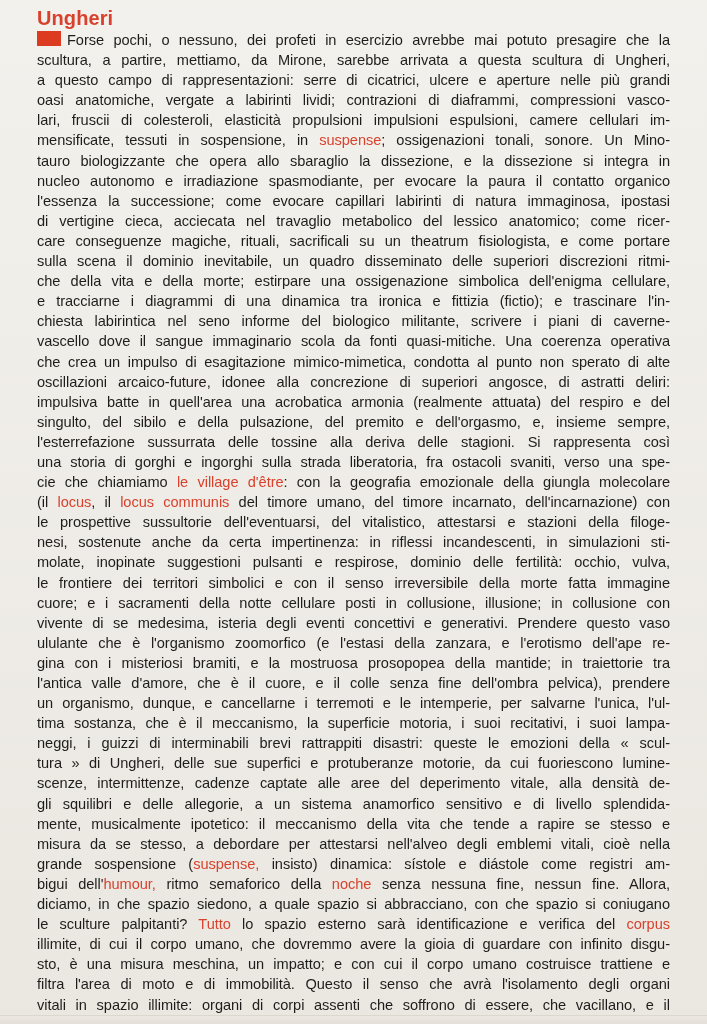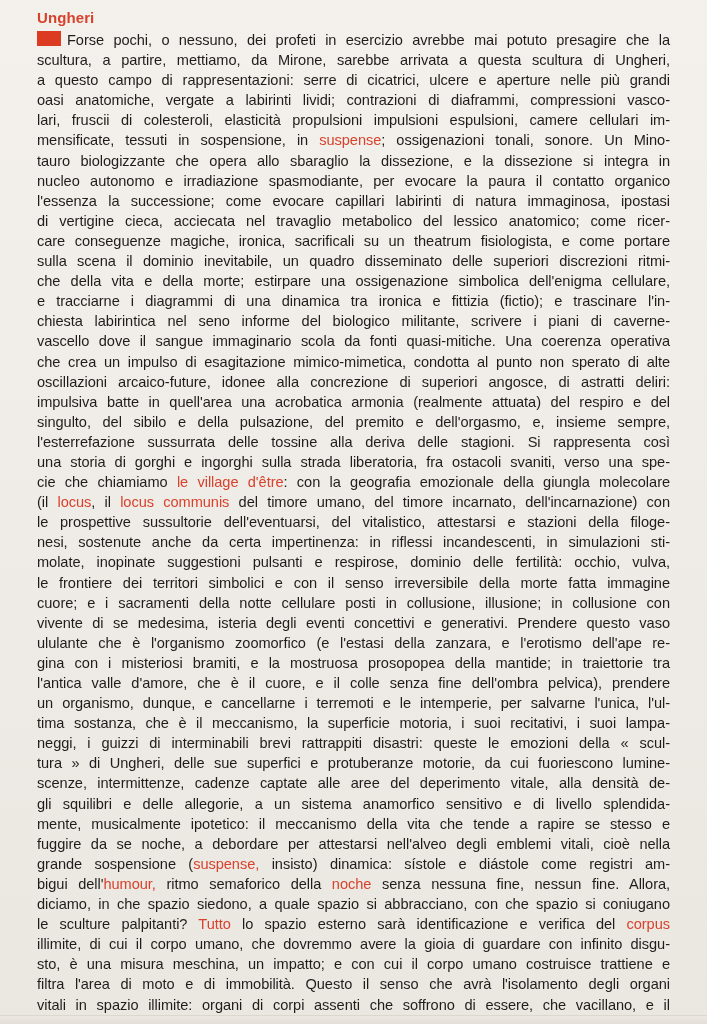--- a/index.html
+++ b/index.html
@@ -19,21 +19,21 @@
     }
     .page {
       position: absolute;
       left: 37px;
       top: 9px;
       width: 633px;
     }
     .title {
       font-weight: bold;
       color: #d8412c;
-      font-size: 15px;
+      font-size: 20px;
       line-height: 18px;
       height: 21px;
       letter-spacing: 0.1px;
     }
     .body-text {
       font-size: 14.6px;
       line-height: 20.1px;
       letter-spacing: -0.05px;
     }
     .line {
@@ -103,21 +103,21 @@
       <div class="line">
         <span class="line-inner"><span>nucleo autonomo e irradiazione spasmodiante, per evocare la paura il contatto organico</span></span>
       </div>
       <div class="line">
         <span class="line-inner"><span>l'essenza la successione; come evocare capillari labirinti di natura immaginosa, ipostasi</span></span>
       </div>
       <div class="line">
         <span class="line-inner"><span>di vertigine cieca, acciecata nel travaglio metabolico del lessico anatomico; come ricer-</span></span>
       </div>
       <div class="line">
-        <span class="line-inner"><span>care conseguenze magiche, ironica, sacrificali su un theatrum fisiologista, e come portare</span></span>
+        <span class="line-inner"><span>care conseguenze magiche, rituali, sacrificali su un theatrum fisiologista, e come portare</span></span>
       </div>
       <div class="line">
         <span class="line-inner"><span>sulla scena il dominio inevitabile, un quadro disseminato delle superiori discrezioni ritmi-</span></span>
       </div>
       <div class="line">
         <span class="line-inner"><span>che della vita e della morte; estirpare una ossigenazione simbolica dell'enigma cellulare,</span></span>
       </div>
       <div class="line">
         <span class="line-inner"><span>e tracciarne i diagrammi di una dinamica tra ironica e fittizia (fictio); e trascinare l'in-</span></span>
       </div>
@@ -193,21 +193,21 @@
       <div class="line">
         <span class="line-inner"><span>scenze, intermittenze, cadenze captate alle aree del deperimento vitale, alla densità de-</span></span>
       </div>
       <div class="line">
         <span class="line-inner"><span>gli squilibri e delle allegorie, a un sistema anamorfico sensitivo e di livello splendida-</span></span>
       </div>
       <div class="line">
         <span class="line-inner"><span>mente, musicalmente ipotetico: il meccanismo della vita che tende a rapire se stesso e</span></span>
       </div>
       <div class="line">
-        <span class="line-inner"><span>fuggire da se noche, a debordare per attestarsi nell'alveo degli emblemi vitali, cioè nella</span></span>
+        <span class="line-inner"><span>misura da se stesso, a debordare per attestarsi nell'alveo degli emblemi vitali, cioè nella</span></span>
       </div>
       <div class="line">
         <span class="line-inner"><span>grande sospensione (</span><span class="hl">suspense,</span><span> insisto) dinamica: sístole e diástole come registri am-</span></span>
       </div>
       <div class="line">
         <span class="line-inner"><span>bigui dell'</span><span class="hl">humour,</span><span> ritmo semaforico della </span><span class="hl">noche</span><span> senza nessuna fine, nessun fine. Allora,</span></span>
       </div>
       <div class="line">
         <span class="line-inner"><span>diciamo, in che spazio siedono, a quale spazio si abbracciano, con che spazio si coniugano</span></span>
       </div>

